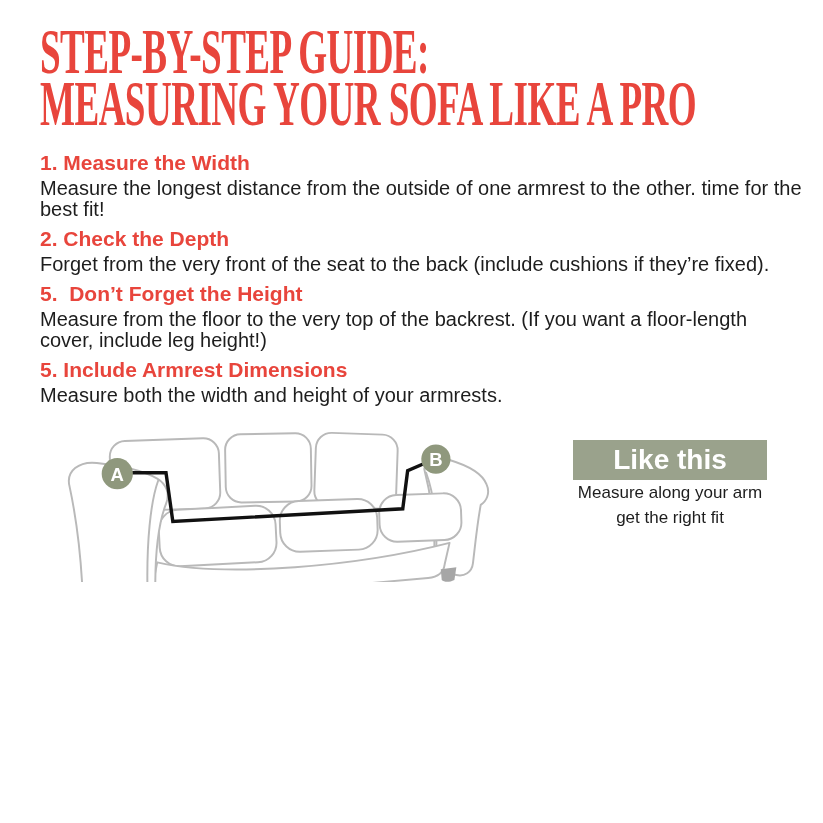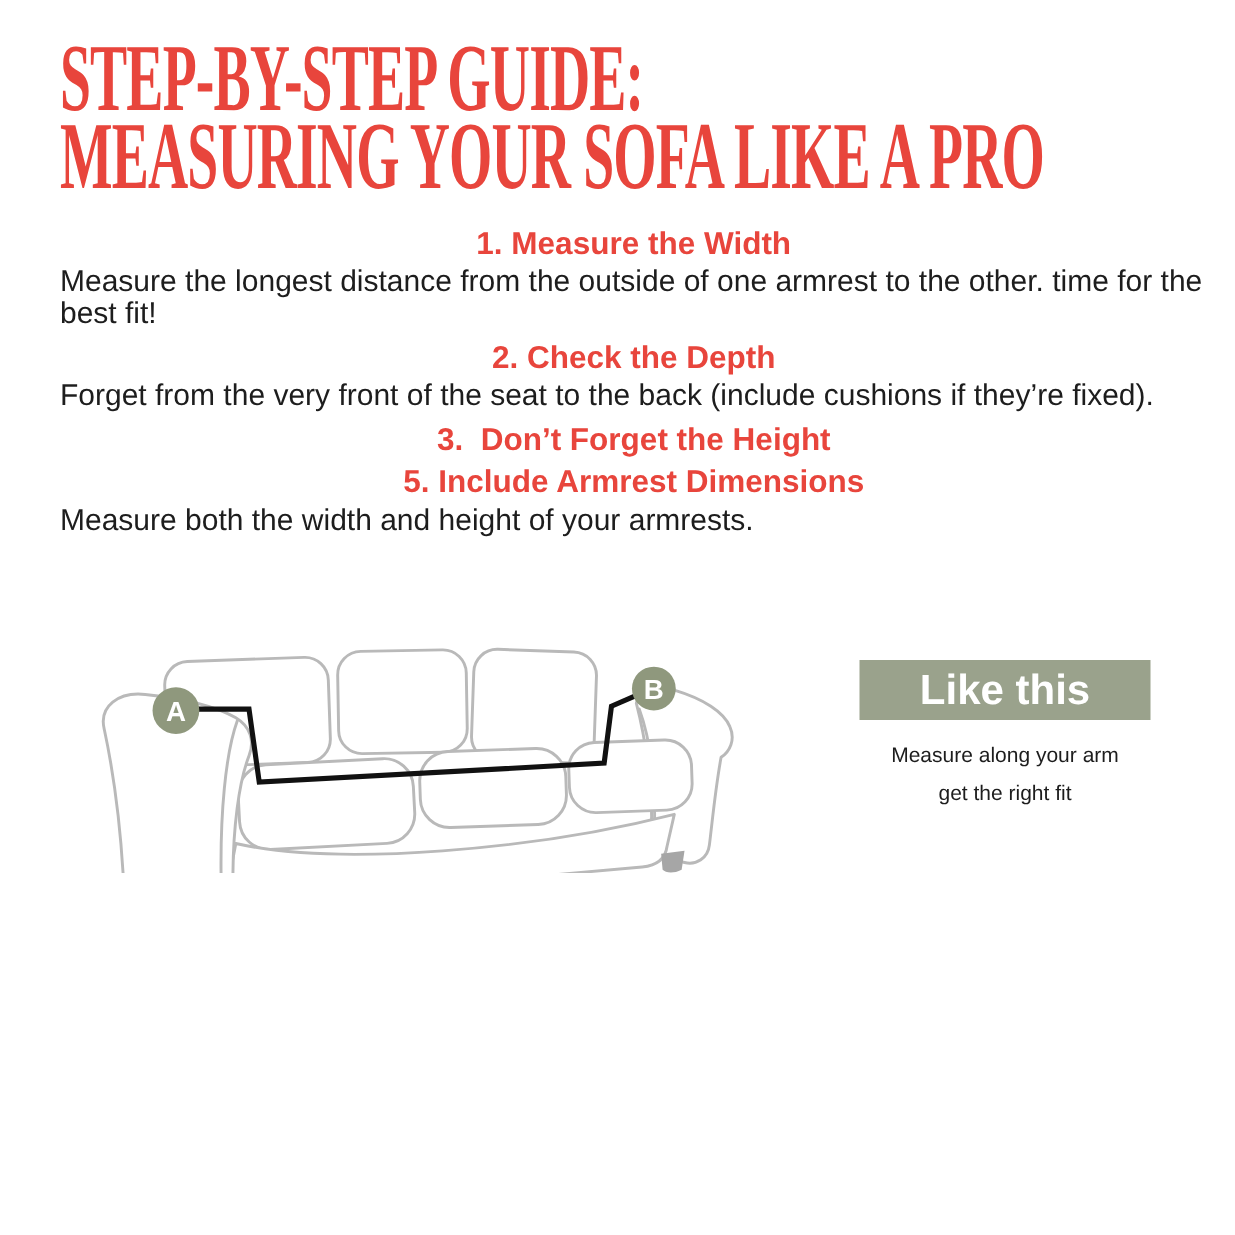--- a/index.html
+++ b/index.html
@@ -14,21 +14,21 @@
     font-family:"Liberation Serif", serif; font-weight:bold;
   }
   .title-line {
     display:block; font-size:64px; line-height:52px; white-space:nowrap;
     transform:scaleX(0.58); transform-origin:left center; letter-spacing:-1px;
   }
   
   .steps { position:absolute; left:40px; top:150px; width:765px; }
   .step-heading {
     color:var(--step-red); font-weight:bold; font-size:21px; line-height:25px;
-    margin:0 0 3px 0; white-space:pre-wrap;text-align:center;
+    margin:0 0 3px 0; white-space:pre-wrap;
   }
   .step-body {
     color:var(--text-dark); font-size:20px; line-height:21px; margin:0 0 6px 0;
   }
   
   .sofa-wrap { position:absolute; left:30px; width:500px; }
   .sofa-wrap.first  { top:424px; height:190px; }
   .sofa-wrap.second { top:608px; height:198px; }
   svg { display:block; width:100%; height:100%; }
   .sofa-part { fill:#ffffff; stroke:var(--sofa-gray); stroke-width:2; stroke-linejoin:round; }
@@ -43,21 +43,21 @@
   .example-col { position:absolute; left:532px; width:276px; text-align:center; }
   .example-col.first  { top:440px; }
   .example-col.second { top:622px; }
   .badge {
     display:inline-block; padding:6px 40px; font-size:28px; line-height:28px;
     font-weight:bold; color:#ffffff; white-space:nowrap;text-align:center;
   }
   .badge.good { background:var(--good-green); }
   .badge.bad  { background:var(--bad-red); }
   .badge .x-mark { font-size:20px; font-weight:normal; margin-right:9px; vertical-align:2px; }
-  .caption { margin-top:11px; font-size:14px; line-height:25px; color:var(--text-dark); }
+  .caption { font-size:17px; line-height:25px; color:var(--text-dark); }
   
   .shadow-strip {
     position:absolute; left:80px; top:783px; width:420px; height:16px;
     background:#f6f5f5; border-radius:8px;
   }
 </style>
 </head>
 <body>
 
 <div class="page">
@@ -70,21 +70,22 @@
   <div class="steps">
     <div>
       <p class="step-heading">1. Measure the Width</p>
       <p class="step-body">Measure the longest distance from the outside of one armrest to the other. time for the best fit!</p>
     </div>
     <div>
       <p class="step-heading">2. Check the Depth</p>
       <p class="step-body">Forget from the very front of the seat to the back (include cushions if they’re fixed).</p>
     </div>
     <div>
-      <p class="step-heading">3.  Don’t Forget the Height</p>
+      <p class="step-heading">5.  Don’t Forget the Height</p>
+      <p class="step-body">Measure from the floor to the very top of the backrest. (If you want a floor-length cover, include leg height!)</p>
     </div>
     <div>
       <p class="step-heading">5. Include Armrest Dimensions</p>
       <p class="step-body">Measure both the width and height of your armrests.</p>
     </div>
   </div>
 
   <div class="sofa-wrap first">
     <svg viewBox="0 0 480 195">
       <g>

